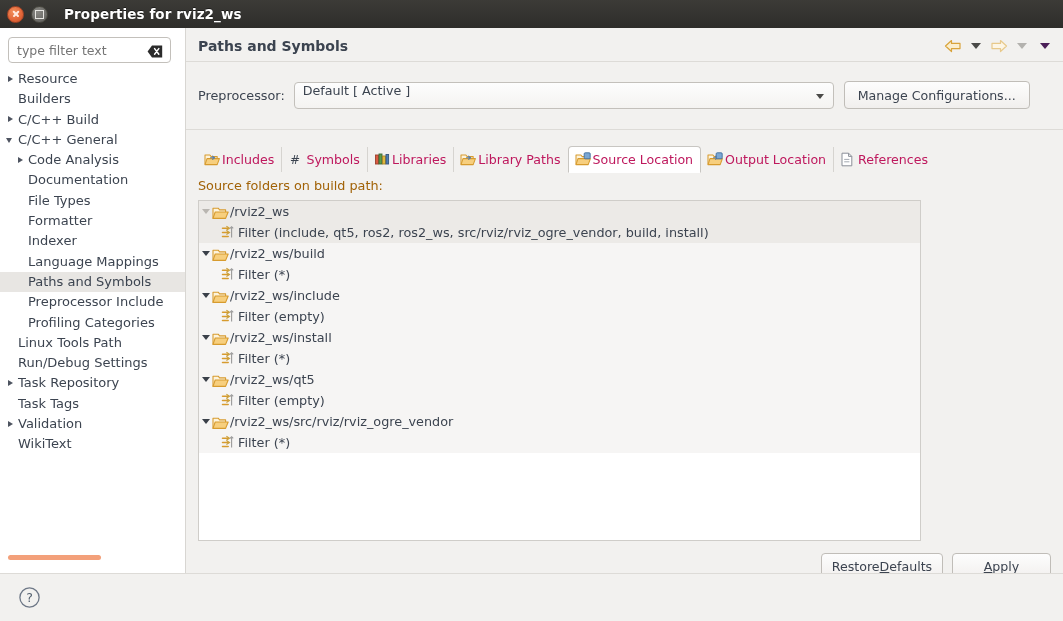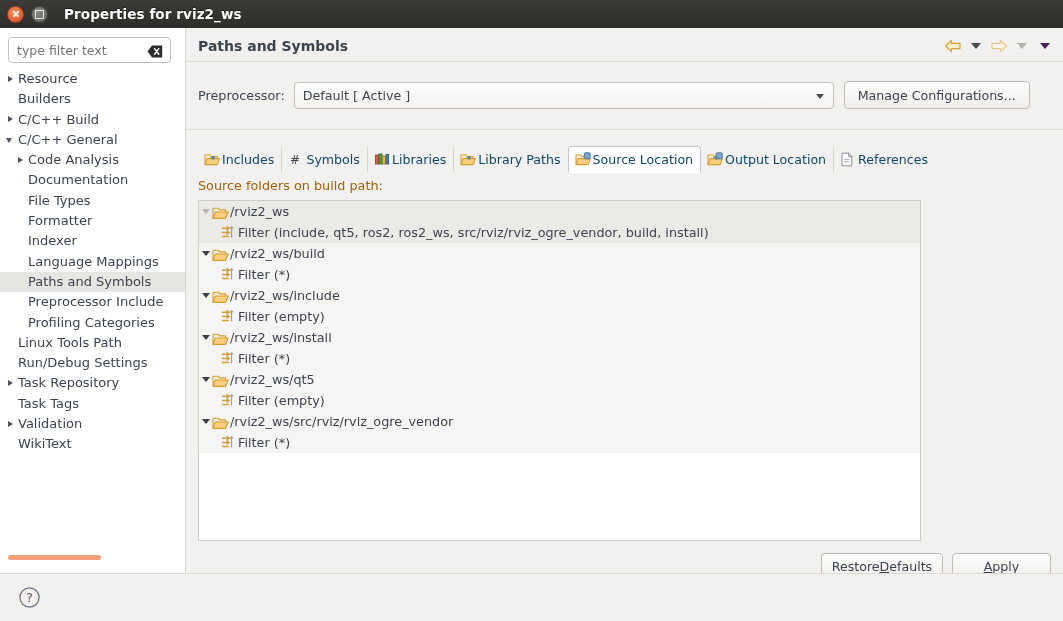--- a/index.html
+++ b/index.html
@@ -139,21 +139,21 @@
   .cfg-row {
     position: absolute; left: 12px; top: 48px;
     width: 853px; height: 38px;
     display: flex; align-items: center;
   }
   .cfg-label { font-size: 12.8px; color: #3c4450; margin-right: 9px; }
   .combo {
     width: 540px; height: 27px;
     border: 1px solid #c3c0bb; border-radius: 4px;
     background: linear-gradient(to bottom,#fdfdfd 0%, #f4f3f1 100%);
-    display: flex; align-items: center;
+    display: flex; align-items: flex-start;
     padding: 0 8px; position: relative;
     font-size: 12.7px; color: #3c4450;
   }
   .combo .caret {
     position: absolute; right: 9px; top: 11px;
     width: 0; height: 0;
     border-left: 4.5px solid transparent; border-right: 4.5px solid transparent;
     border-top: 5.5px solid #4a4a48;
   }
   .btn {
@@ -173,21 +173,21 @@
     background: #dddbd7;
   }
 
   
   .tabs {
     position: absolute; left: 12px; top: 117px;
     height: 27px; display: flex; align-items: flex-end;
   }
   .tab {
     height: 25px; display: flex; align-items: center;
-    padding: 0 7px 0 6px; font-size: 12.6px; color: #0c4a6e;
+    padding: 0 7px 0 6px; font-size: 12.6px; color: #be185d;
     border-left: 1px solid #d6d4d0;
     white-space: nowrap; cursor: pointer; position: relative;
   }
   .tab:first-child { border-left: none; }
   .tab.active {
     background: #ffffff;
     border: 1px solid #c8c6c2; border-bottom: 1px solid #ffffff;
     border-radius: 4px 4px 0 0;
     height: 27px; margin-bottom: -1px;
   }

